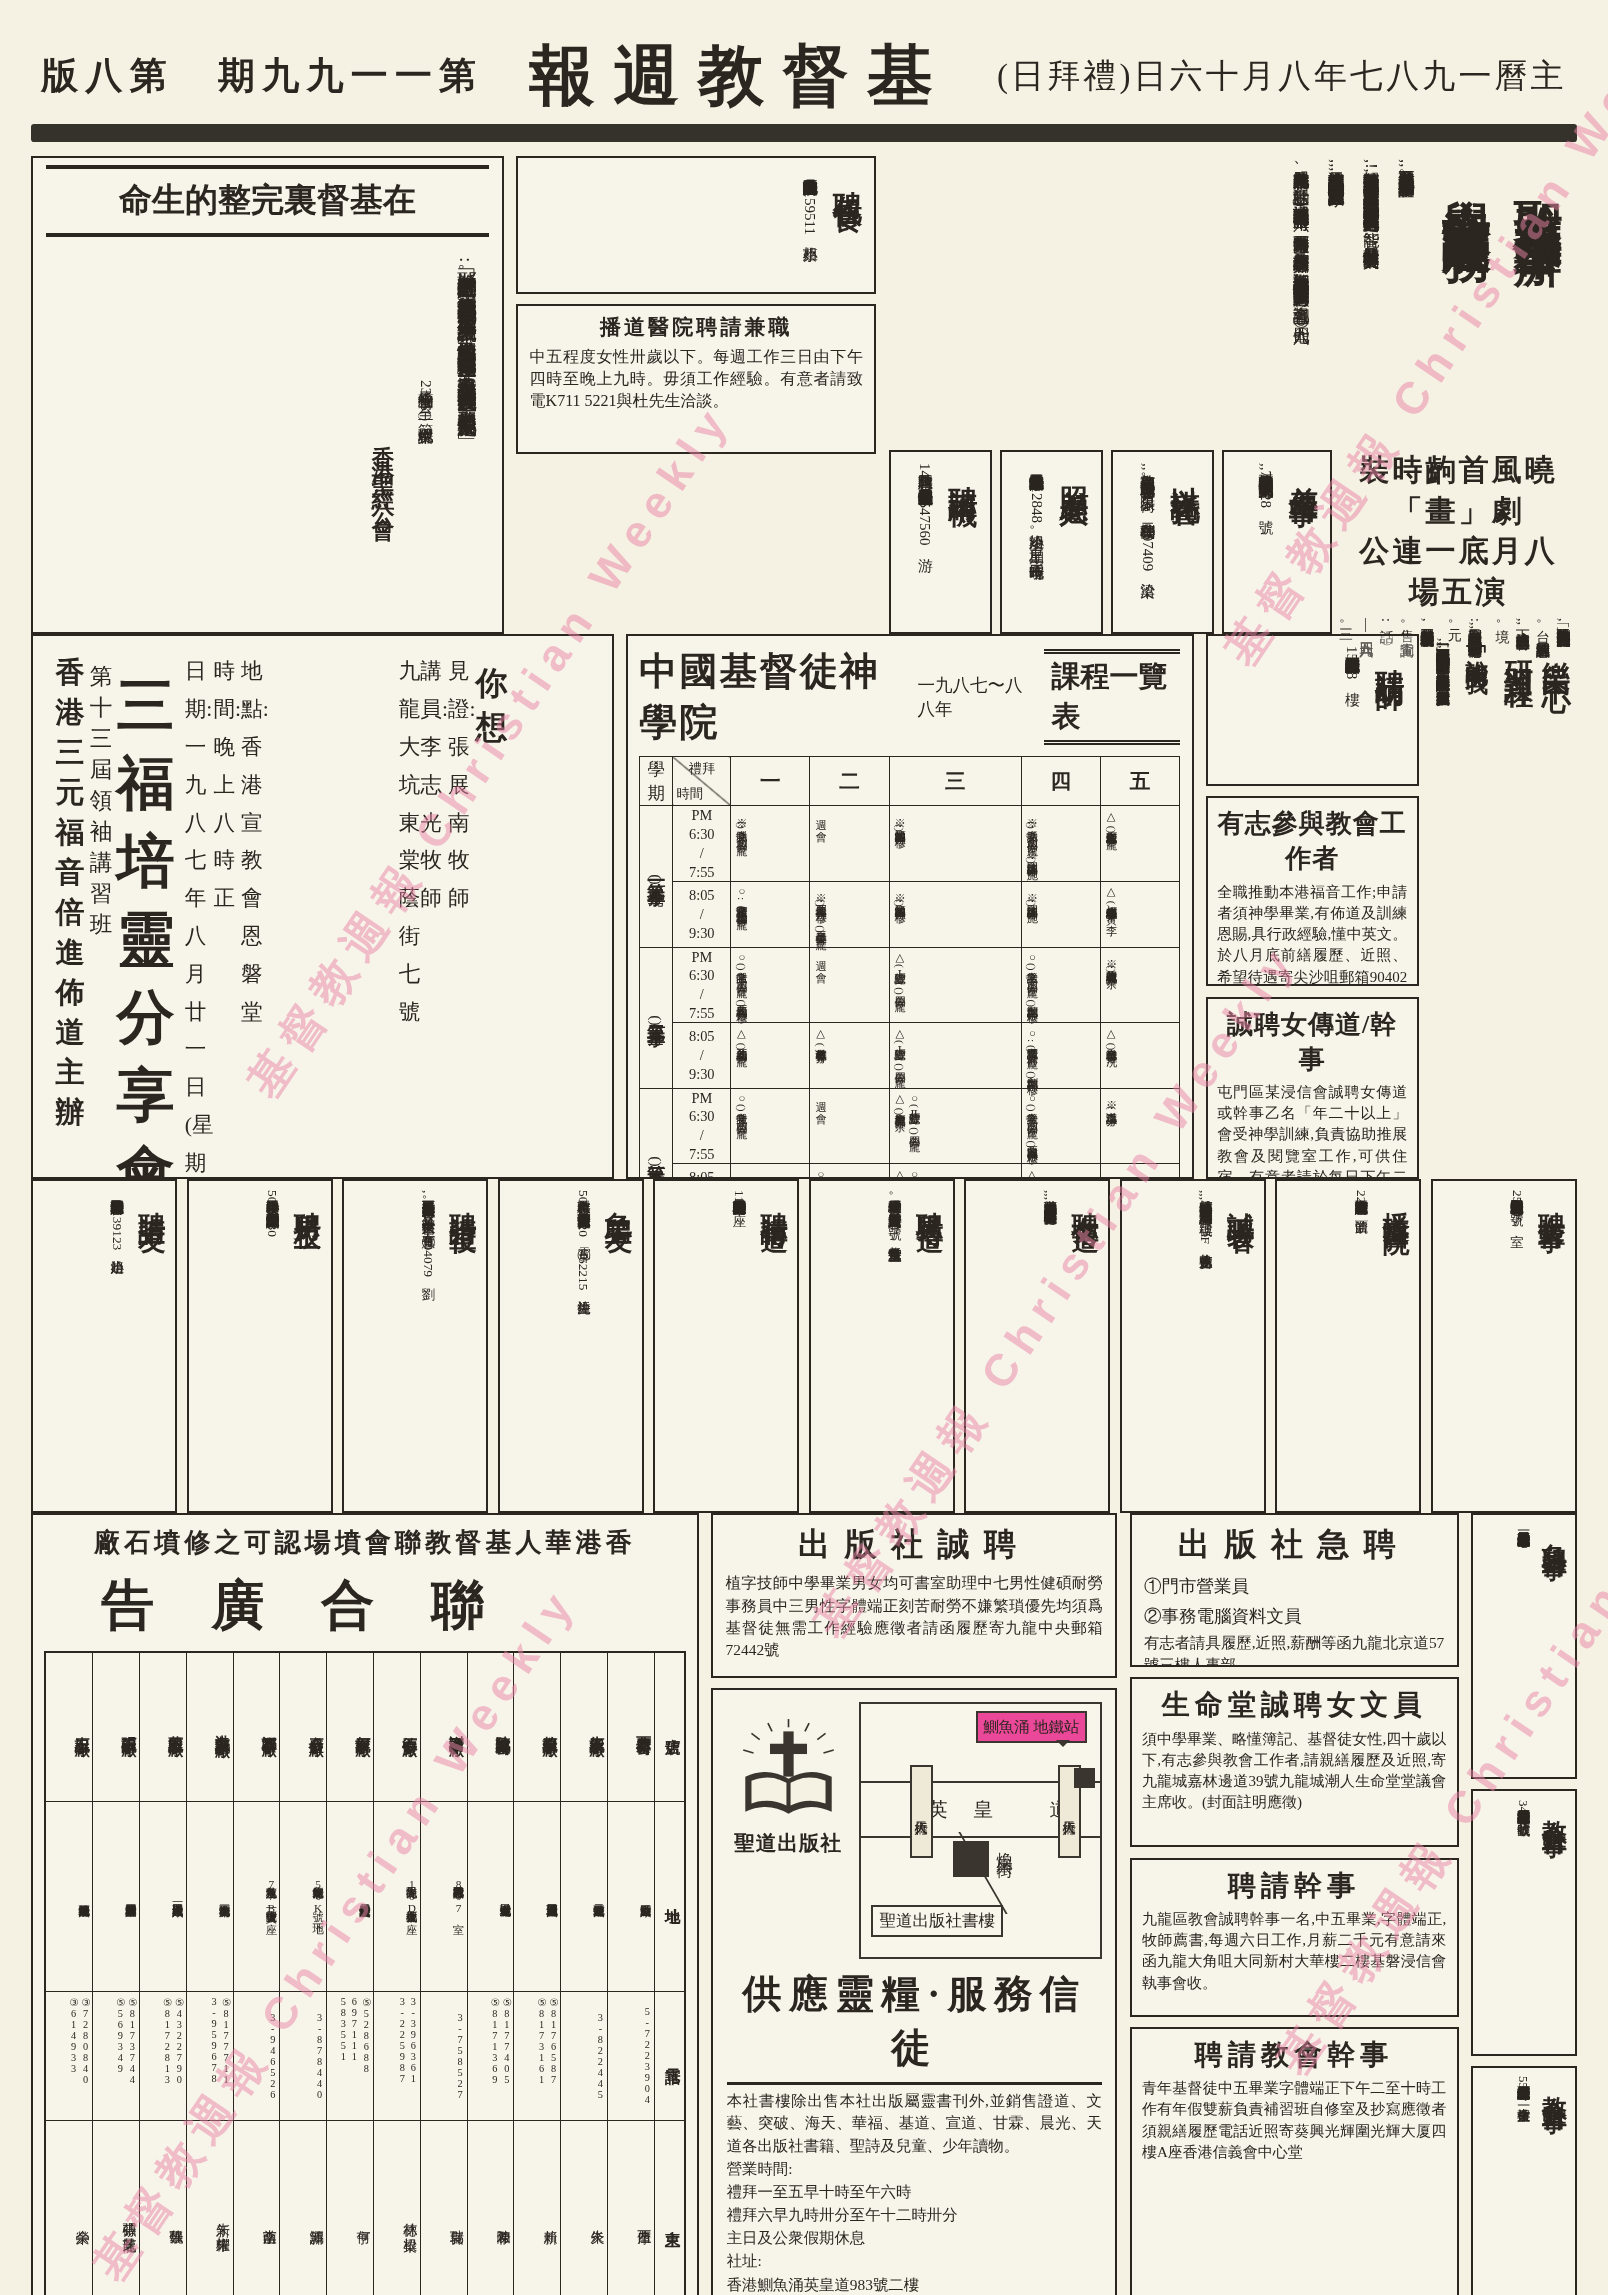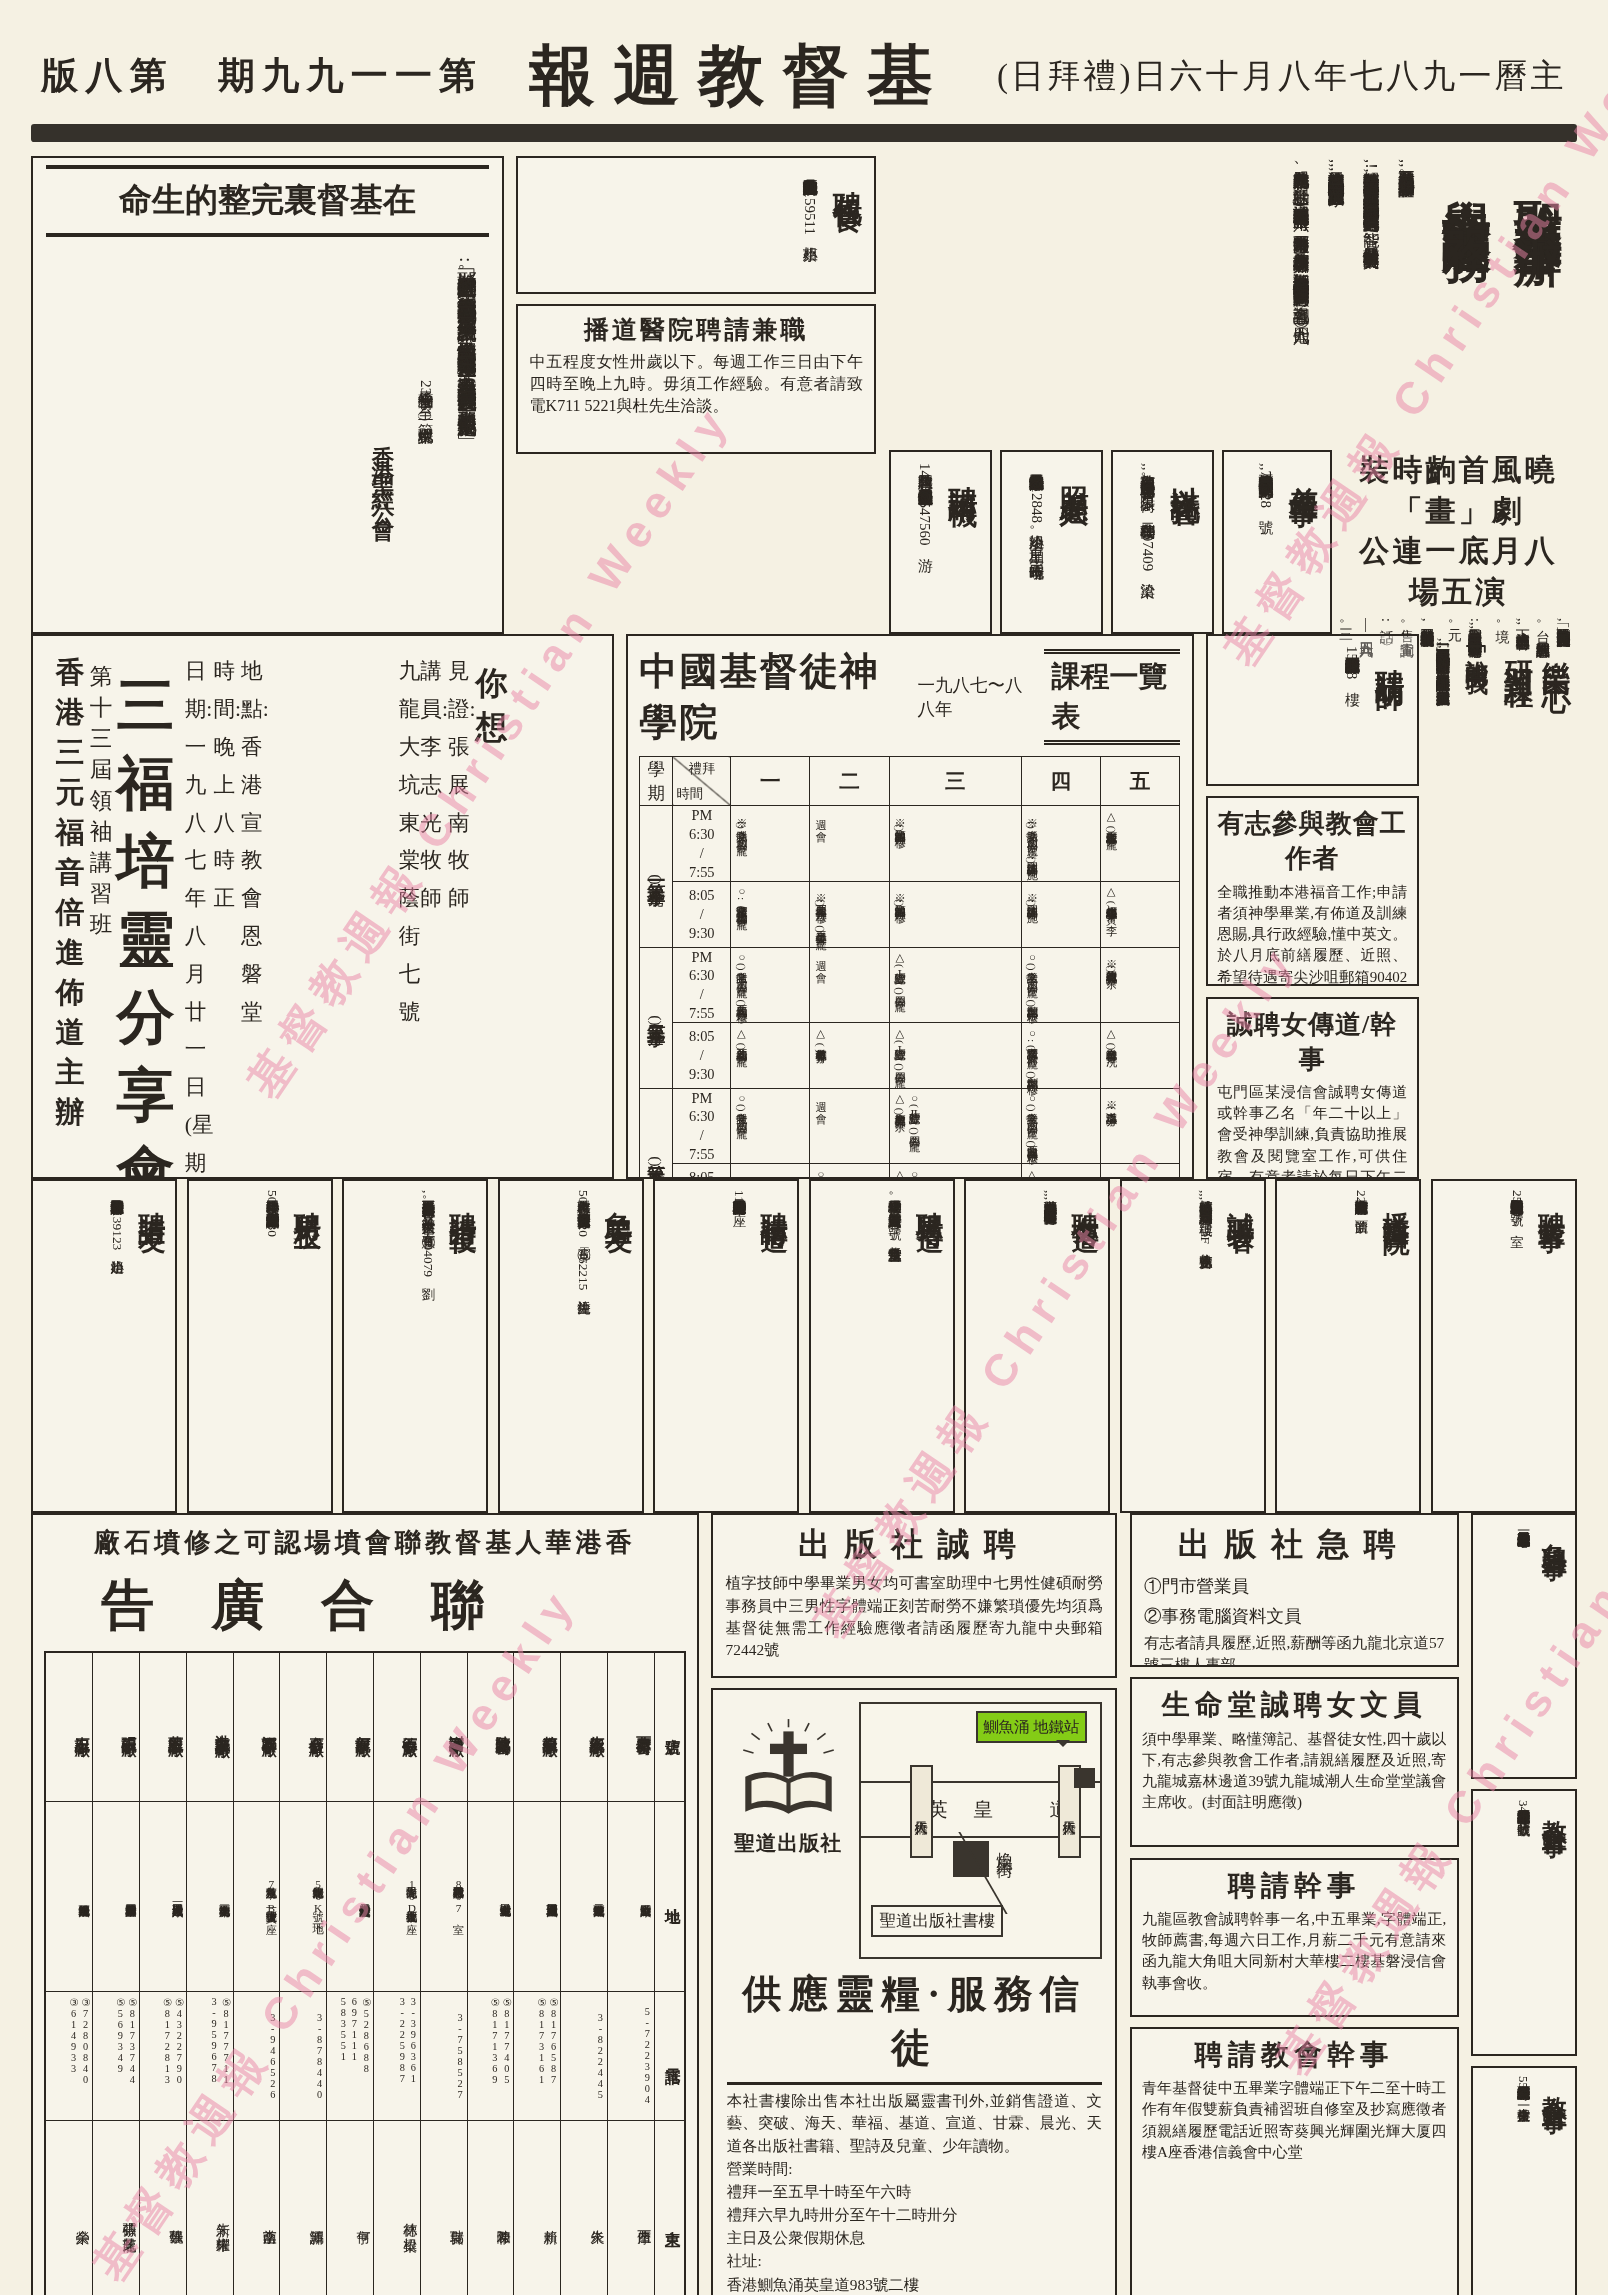--- a/index.html
+++ b/index.html
@@ -24,21 +24,21 @@
   .bible-title{font-size:33px;font-weight:bold;text-align:center;padding:9.3px 0;border-top:4.1px solid #2b2620;border-bottom:4.1px solid #2b2620;margin:7.2px 13.4px;}
   .bible-body{flex:1;writing-mode:vertical-rl;padding:13.4px 20.6px;font-size:19.5px;line-height:1.55;}
   .bible-body p{margin-left:13.4px;}
   .bible-ref{font-size:15.4px;margin-top:123px;}
   .bible-org{font-size:22.6px;font-weight:bold;letter-spacing:14.4px;margin-top:170px;}
   .midcol{width:360px;display:flex;flex-direction:column;gap:10.3px;}
   .vad{padding:10.3px 8.2px;writing-mode:vertical-rl;line-height:1.3;}
   .vad .vtitle{font-size:29px;font-weight:bold;letter-spacing:4.1px;margin-left:9.3px;}
   .vad .vbody{font-size:15px;}
   .had{padding:7.2px 11.3px;}
-  .had .htitle{font-size:25px;letter-spacing:3.1px;margin-bottom:4.1px;}
+  .had .htitle{font-size:21px;letter-spacing:3.1px;margin-bottom:4.1px;}
   .had .hbody{font-size:16px;line-height:1.4;text-align:justify;}
   .artcol{flex:1;display:flex;flex-direction:column;gap:10.3px;}
   .art1{display:flex;flex-direction:row-reverse;height:284px;}
   .art1-headline{width:154px;writing-mode:vertical-rl;font-size:49px;font-weight:bold;line-height:1.45;padding:5.1px 3.1px;letter-spacing:5.1px;}
   .art1-body{flex:1;writing-mode:vertical-rl;font-size:16.5px;line-height:1.5;padding:3.1px 5.1px;}
   .art1-body p{margin-left:10.3px;}
   .arow2{flex:1;display:flex;gap:8.2px;}
   .vnarrow{width:103px;}
   .art2{flex:1;display:flex;flex-direction:column;padding:0 4.1px;}
   .art2-h{font-size:30px;font-weight:bold;text-align:center;line-height:1.35;letter-spacing:3.1px;}
@@ -109,21 +109,21 @@
   .m-road{position:absolute;left:0;right:0;top:77px;height:57px;border-top:2.6px solid #3a352e;border-bottom:2.6px solid #3a352e;}
   .m-roadtext{position:absolute;top:92px;left:67px;font-size:19.5px;letter-spacing:26px;}
   .m-roadtext2{position:absolute;top:92px;right:31px;font-size:19.5px;}
   .m-bridge{position:absolute;top:61px;width:22.6px;height:93px;border:2.1px solid #3a352e;background:#efe9d8;writing-mode:vertical-rl;font-size:13.4px;text-align:center;line-height:20.6px;}
   .m-b1{left:49px;}
   .m-b2{left:197px;}
   .m-street{position:absolute;top:135px;left:132px;writing-mode:vertical-rl;font-size:16.5px;letter-spacing:5.1px;}
   .m-bldg{position:absolute;top:137px;left:92px;width:36px;height:36px;background:#3a352e;}
   .m-bldg-label{position:absolute;left:10.3px;bottom:19.5px;border:2.1px solid #3a352e;background:#f8f5ea;font-size:16.5px;padding:3.1px 6.2px;}
   .m-line{position:absolute;left:77px;bottom:43px;width:46px;height:82px;border-right:2.1px solid #3a352e;transform:skewX(30deg);}
-  .m-station{position:absolute;top:7.2px;right:13.4px;border:2.6px solid #3a352e;background:#84cc16;font-size:15.4px;padding:4.1px 5.1px;line-height:1.3;text-align:center;}
+  .m-station{position:absolute;top:7.2px;right:13.4px;border:2.6px solid #3a352e;background:#ec4899;font-size:15.4px;padding:4.1px 5.1px;line-height:1.3;text-align:center;}
   .m-station:after{content:"";position:absolute;right:14.4px;bottom:-13.4px;border:7.2px solid transparent;border-top-color:#3a352e;}
   .m-stbox{position:absolute;top:64px;right:5.1px;width:20.6px;height:20.6px;background:#3a352e;}
   .sd-slogan{font-size:39px;font-weight:bold;text-align:center;letter-spacing:7.2px;margin:8.2px 0 5.1px 0;border-bottom:3.6px solid #2b2620;padding-bottom:7.2px;}
   .sd-body{font-size:15.4px;line-height:1.45;text-align:justify;}
   .sd-info{font-size:15.4px;line-height:1.5;}
   .rightcol{width:329px;display:flex;flex-direction:column;gap:10.3px;}
   .rb{padding:7.2px 10.3px;}
   .rb .htitle{font-size:28px;letter-spacing:5.1px;margin-bottom:4.1px;}
   .rb .hbody{font-size:15px;line-height:1.42;text-align:justify;}
   .farright{flex:1;display:flex;flex-direction:column;gap:10.3px;}

